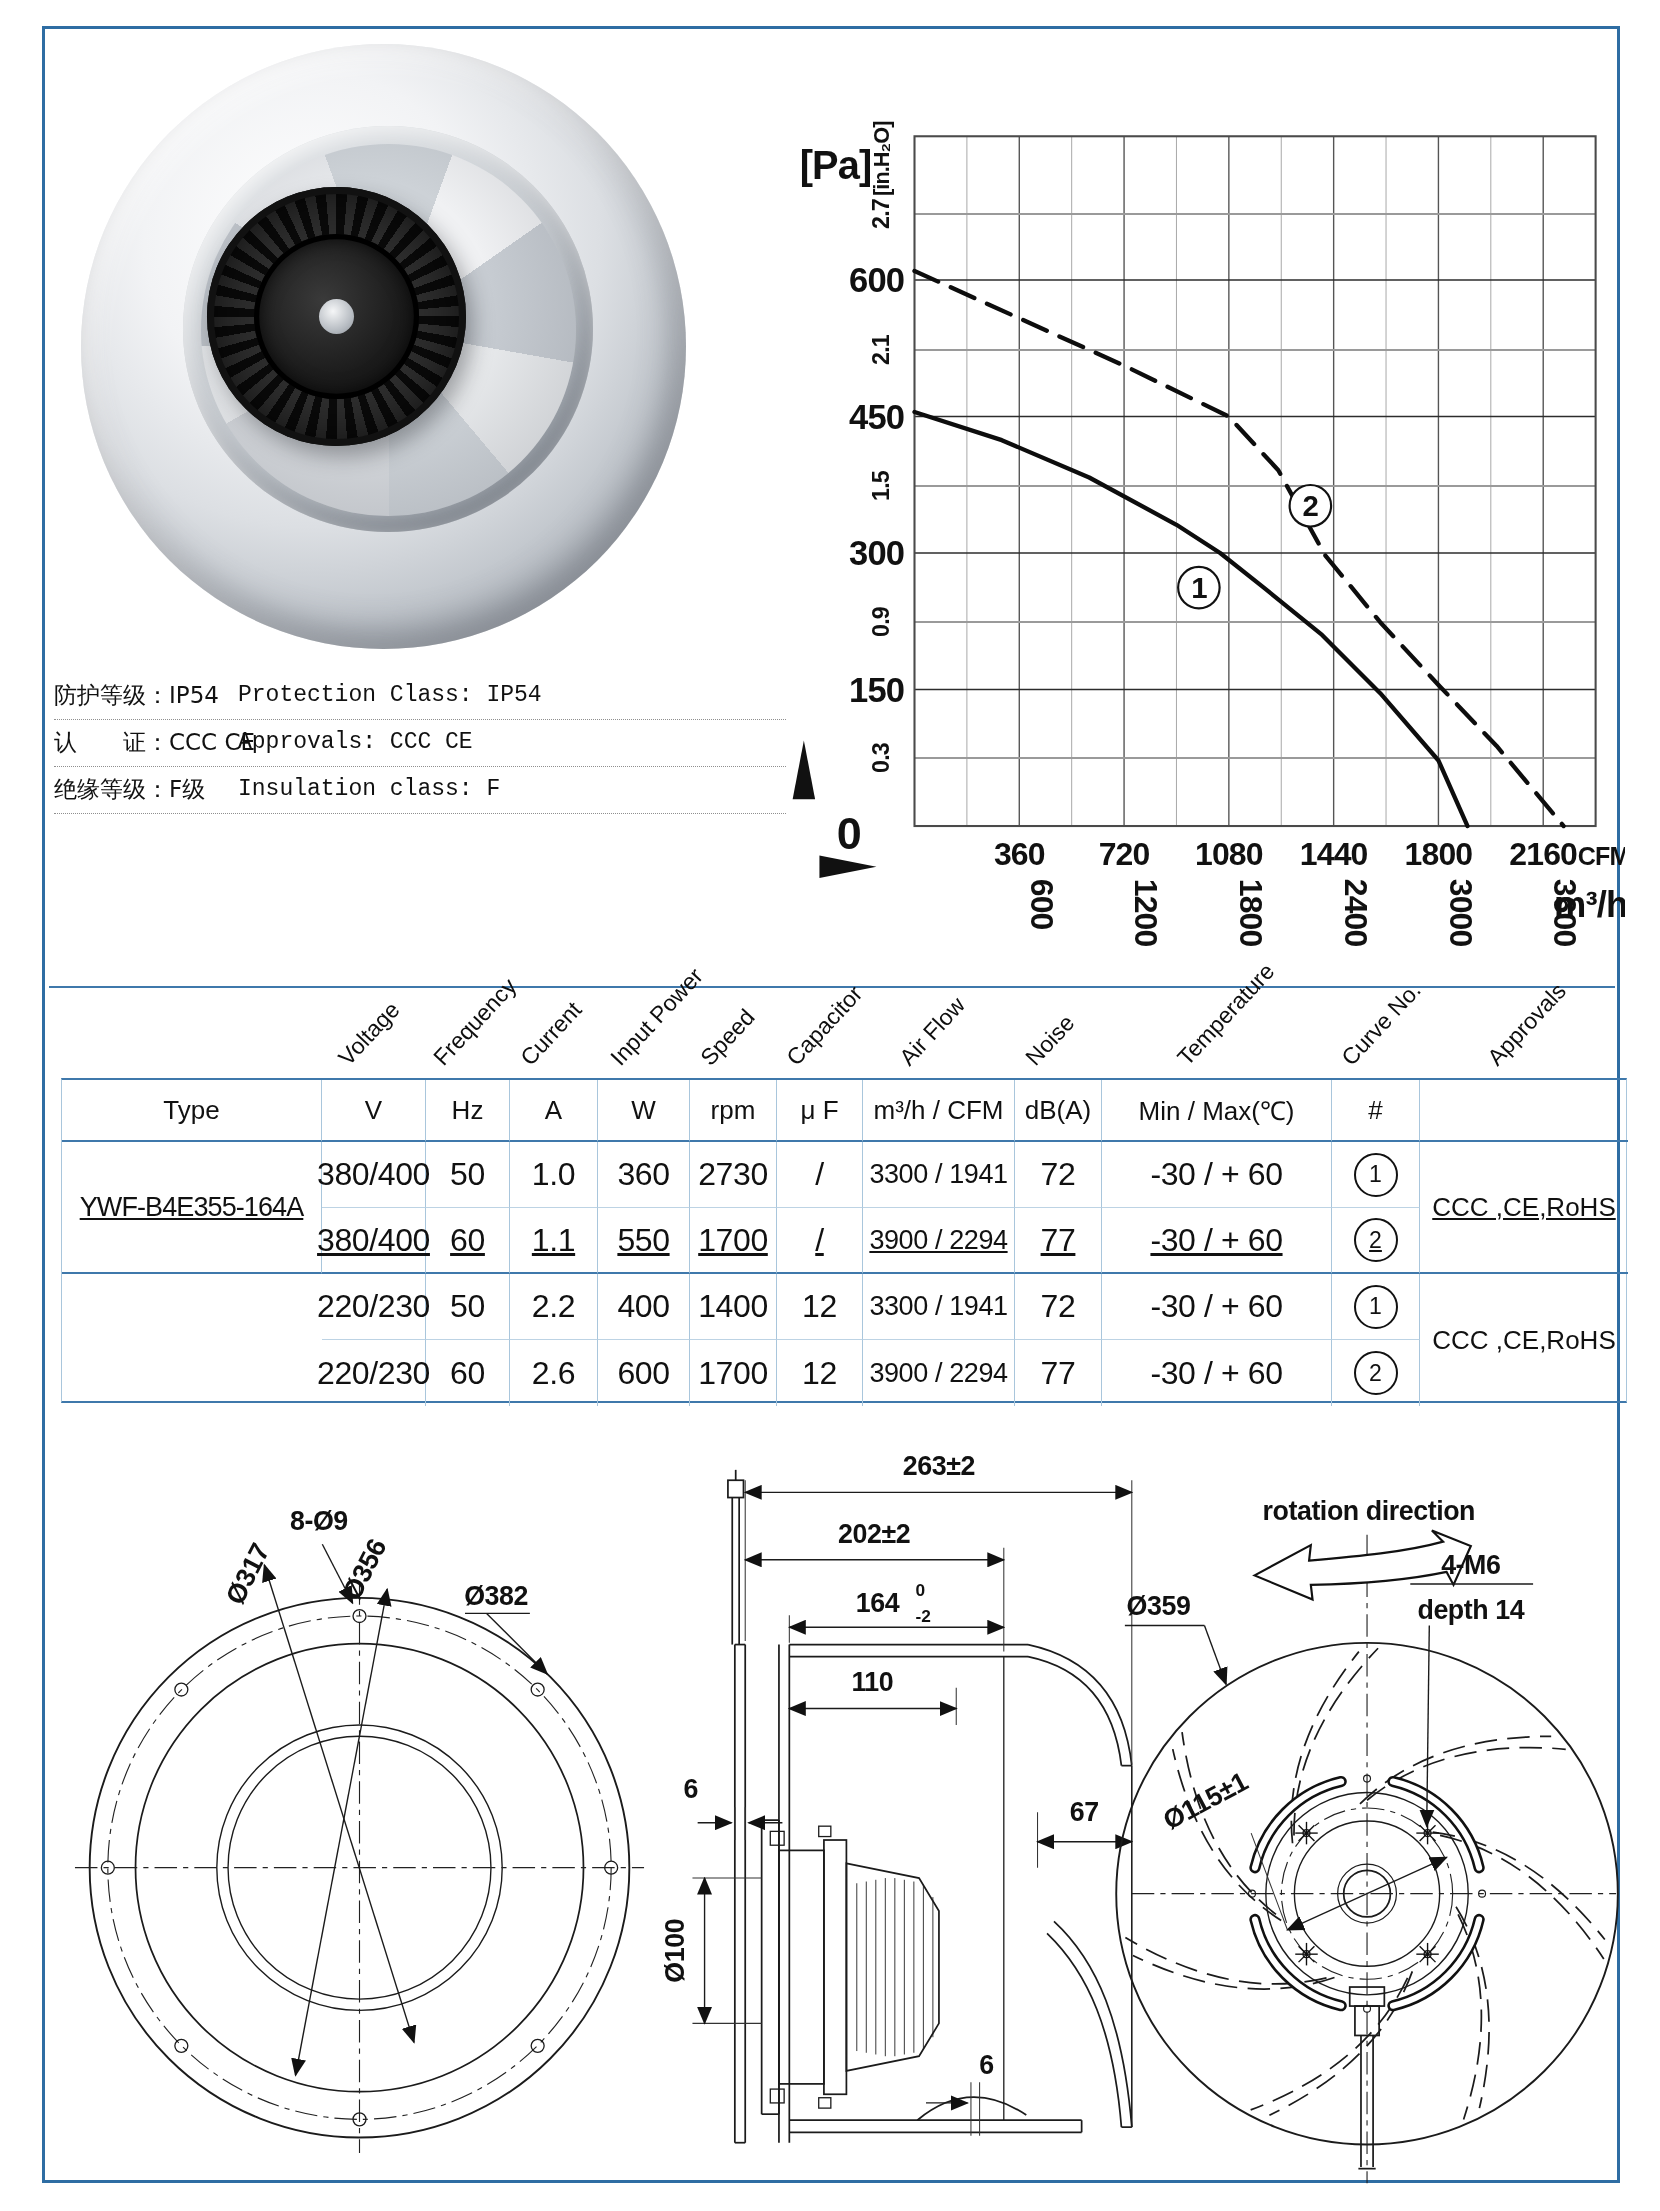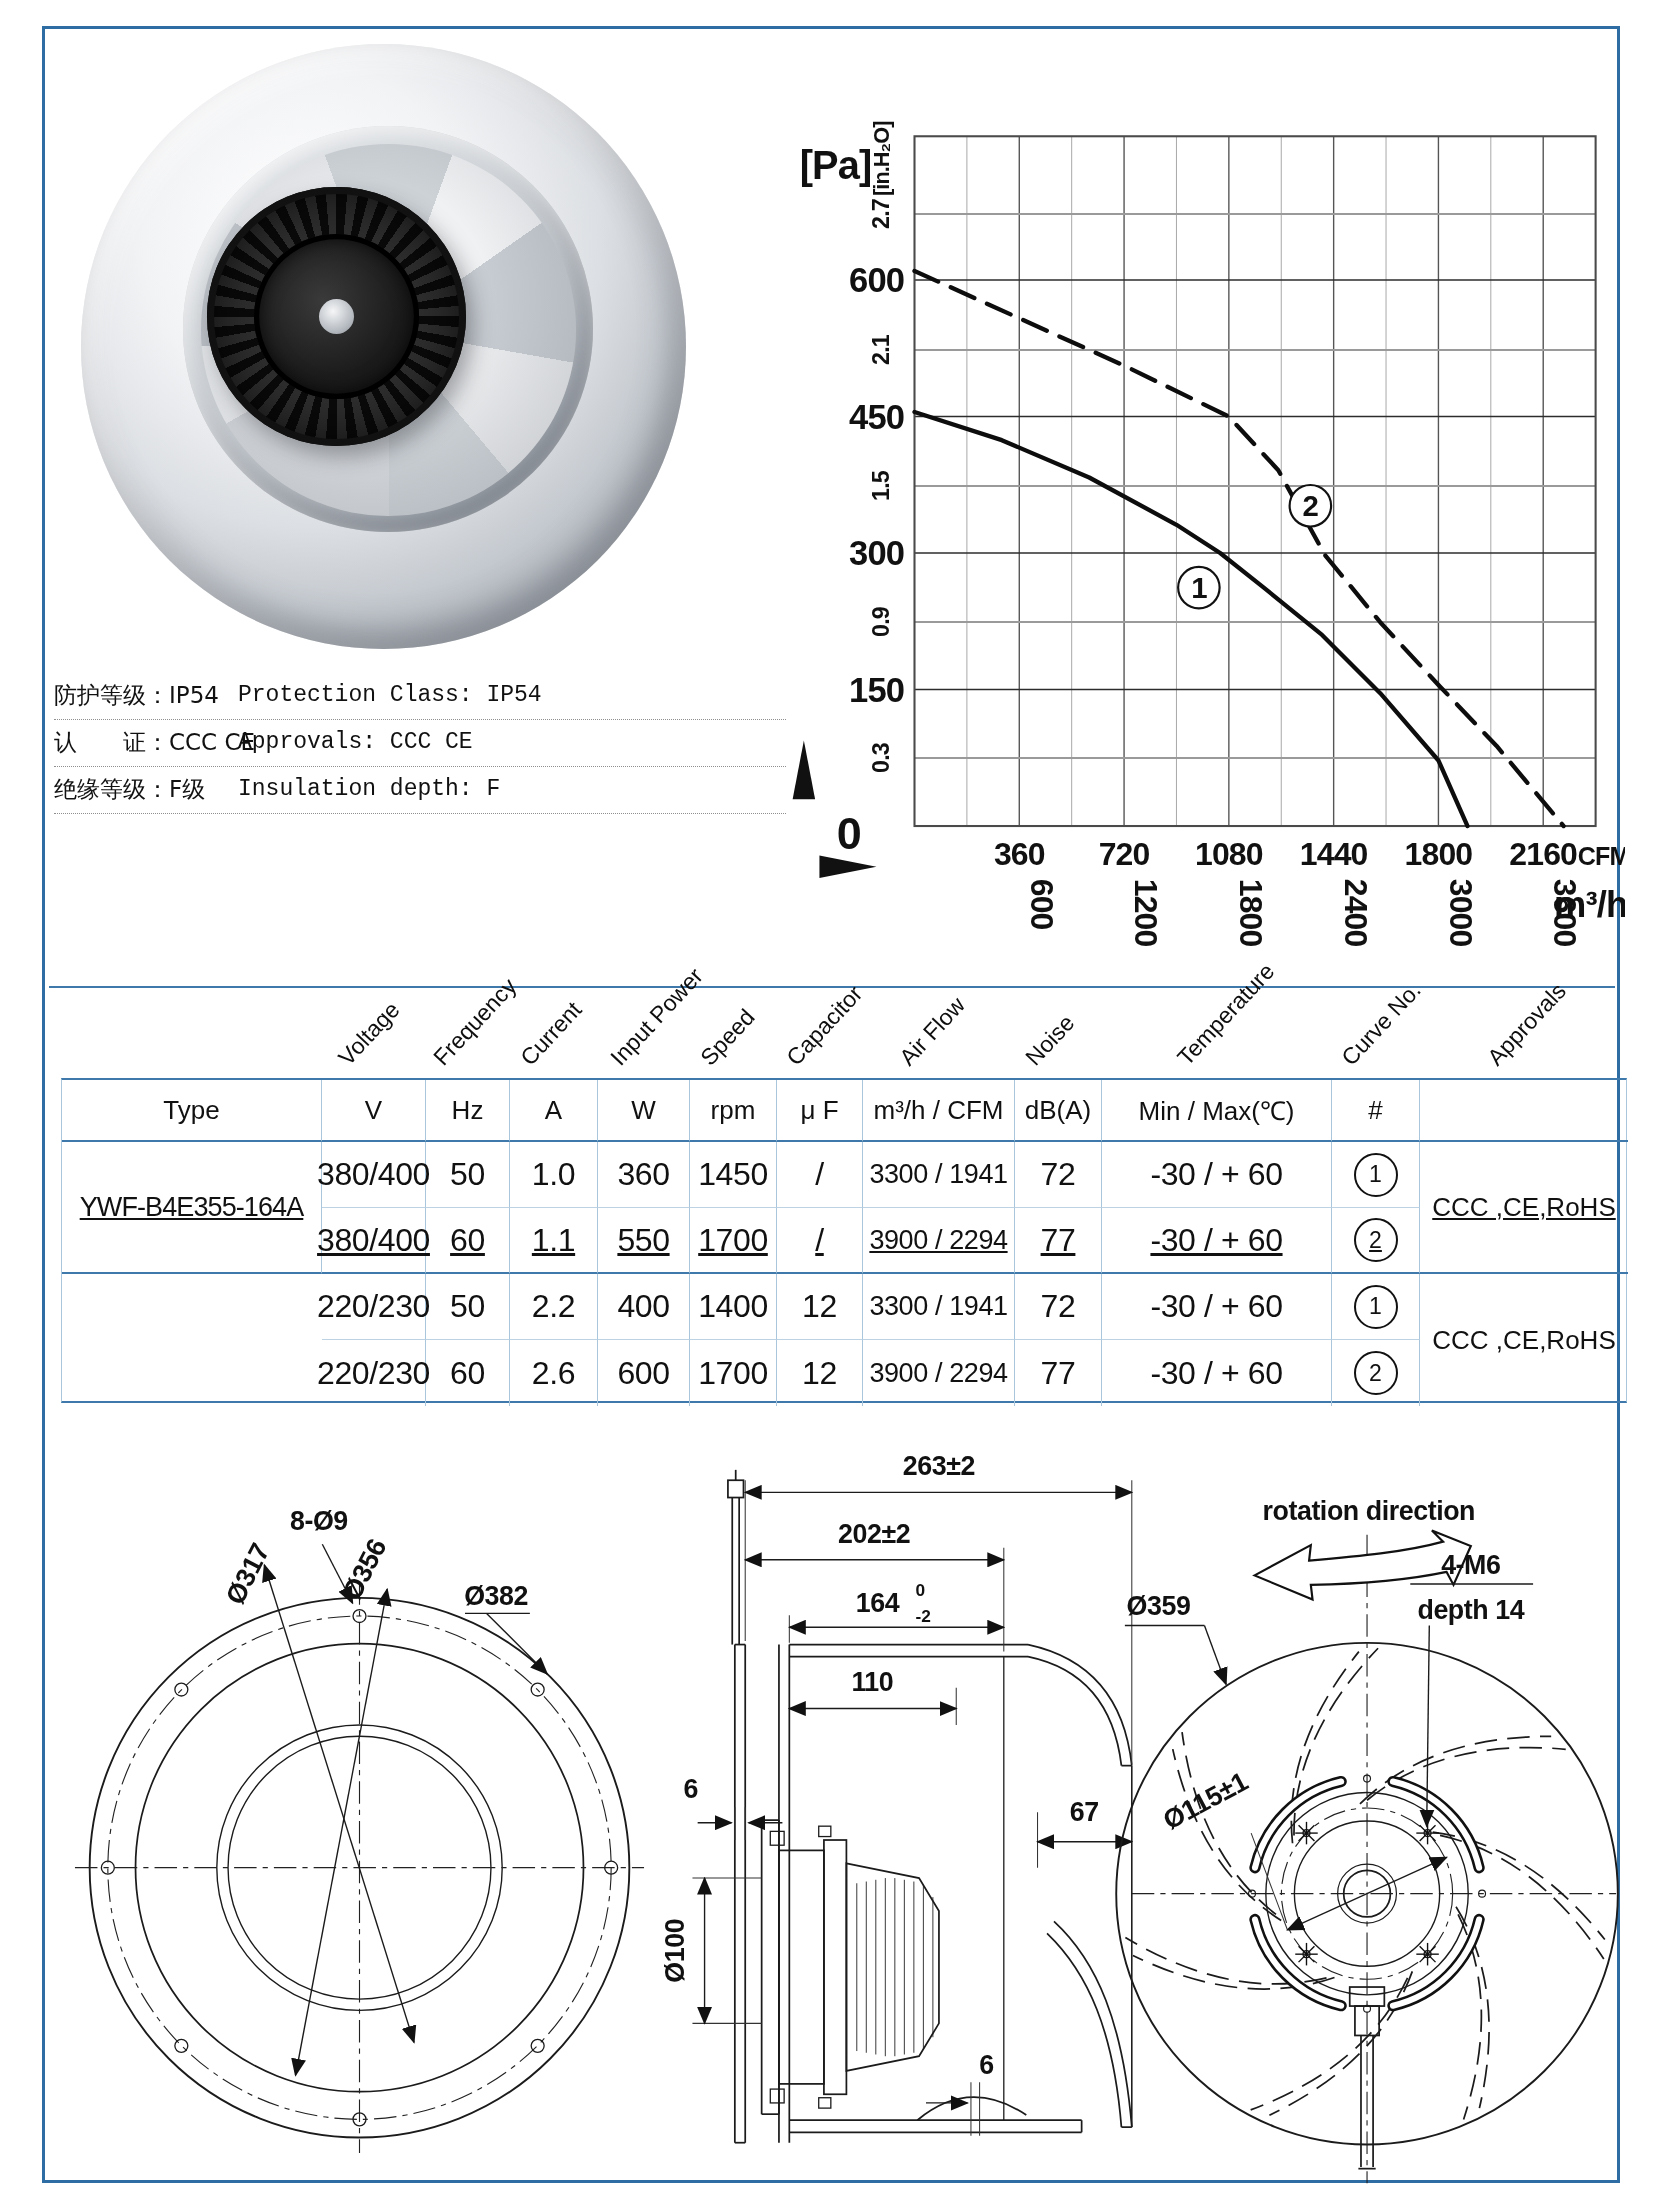--- a/index.html
+++ b/index.html
@@ -83,21 +83,21 @@
   <div class="spec-row">
     <span class="spec-cn">防护等级：IP54</span>
     <span class="spec-en">Protection Class: IP54</span>
   </div>
   <div class="spec-row">
     <span class="spec-cn">认　　证：CCC CE</span>
     <span class="spec-en">Approvals: CCC  CE</span>
   </div>
   <div class="spec-row">
     <span class="spec-cn">绝缘等级：F级</span>
-    <span class="spec-en">Insulation depth: F</span>
+    <span class="spec-en">Insulation class: F</span>
   </div>
 </div>
 
 <svg id="perf-chart" class="abs" width="873" height="899" viewBox="870 85 1010 1040">
   <g id="g-grid">
       <line x1="1118.6153846153845" y1="157" x2="1118.6153846153845" y2="955" class="cg-minor"></line>
       <line x1="1179.2307692307693" y1="157" x2="1179.2307692307693" y2="955" class="cg-major"></line>
       <line x1="1239.8461538461538" y1="157" x2="1239.8461538461538" y2="955" class="cg-minor"></line>
       <line x1="1300.4615384615386" y1="157" x2="1300.4615384615386" y2="955" class="cg-major"></line>
       <line x1="1361.076923076923" y1="157" x2="1361.076923076923" y2="955" class="cg-minor"></line>
@@ -186,21 +186,21 @@
     <div class="cell u-b" style="grid-row:1;grid-column:9">dB(A)</div>
     <div class="cell u-b" style="grid-row:1;grid-column:10">Min / Max(℃)</div>
     <div class="cell u-b" style="grid-row:1;grid-column:11">#</div>
     <div class="cell u-b last" style="grid-row:1;grid-column:12"></div>
 
     <div class="cell g-b typec" style="grid-row:2/span 2;grid-column:1">YWF-B4E355-164A</div>
     <div class="cell m-b valc" style="grid-row:2;grid-column:2">380/400</div>
     <div class="cell m-b valc" style="grid-row:2;grid-column:3">50</div>
     <div class="cell m-b valc" style="grid-row:2;grid-column:4">1.0</div>
     <div class="cell m-b valc" style="grid-row:2;grid-column:5">360</div>
-    <div class="cell m-b valc" style="grid-row:2;grid-column:6">1450</div>
+    <div class="cell m-b valc" style="grid-row:2;grid-column:6">2730</div>
     <div class="cell m-b valc" style="grid-row:2;grid-column:7">/</div>
     <div class="cell m-b slashed" style="grid-row:2;grid-column:8">3300 / 1941</div>
     <div class="cell m-b valc" style="grid-row:2;grid-column:9">72</div>
     <div class="cell m-b valc" style="grid-row:2;grid-column:10">-30 / + 60</div>
     <div class="cell m-b" style="grid-row:2;grid-column:11">
         <span class="num-circle">1</span>
       </div>
     <div class="cell g-b last" style="grid-row:2/span 2;grid-column:12">CCC ,CE,RoHS</div>
     <div class="cell g-b valc" style="grid-row:3;grid-column:2">380/400</div>
     <div class="cell g-b valc" style="grid-row:3;grid-column:3">60</div>

